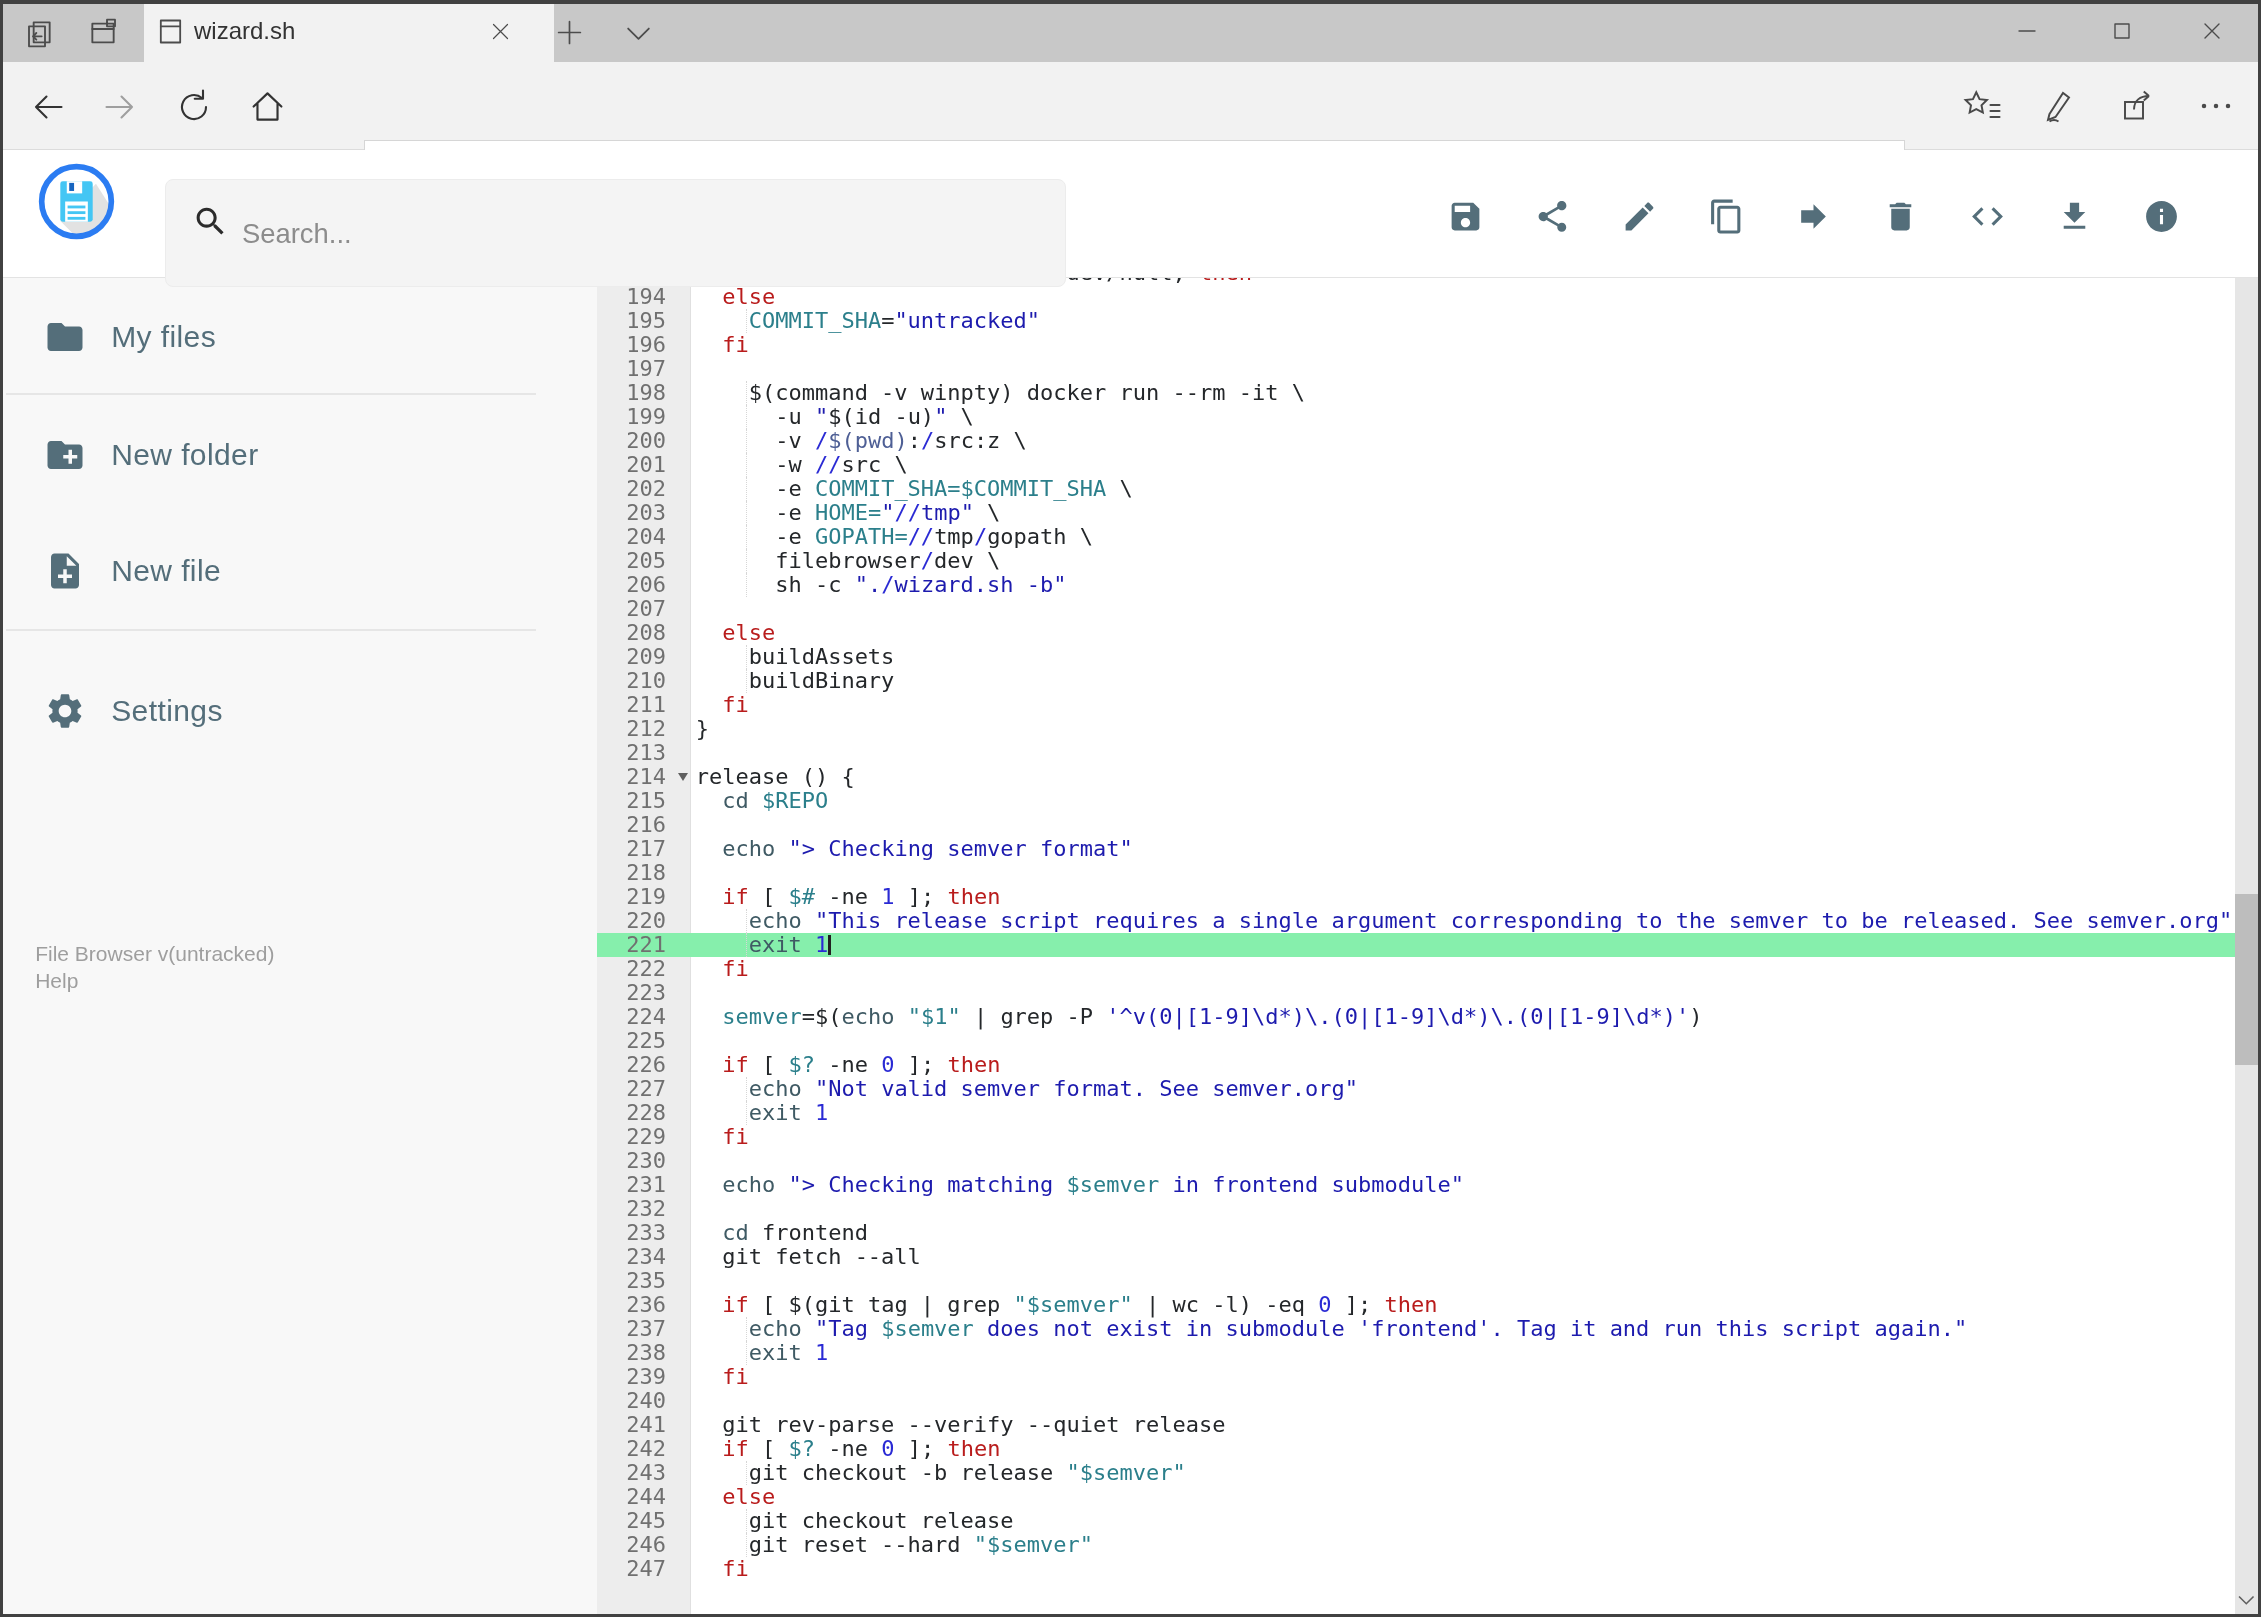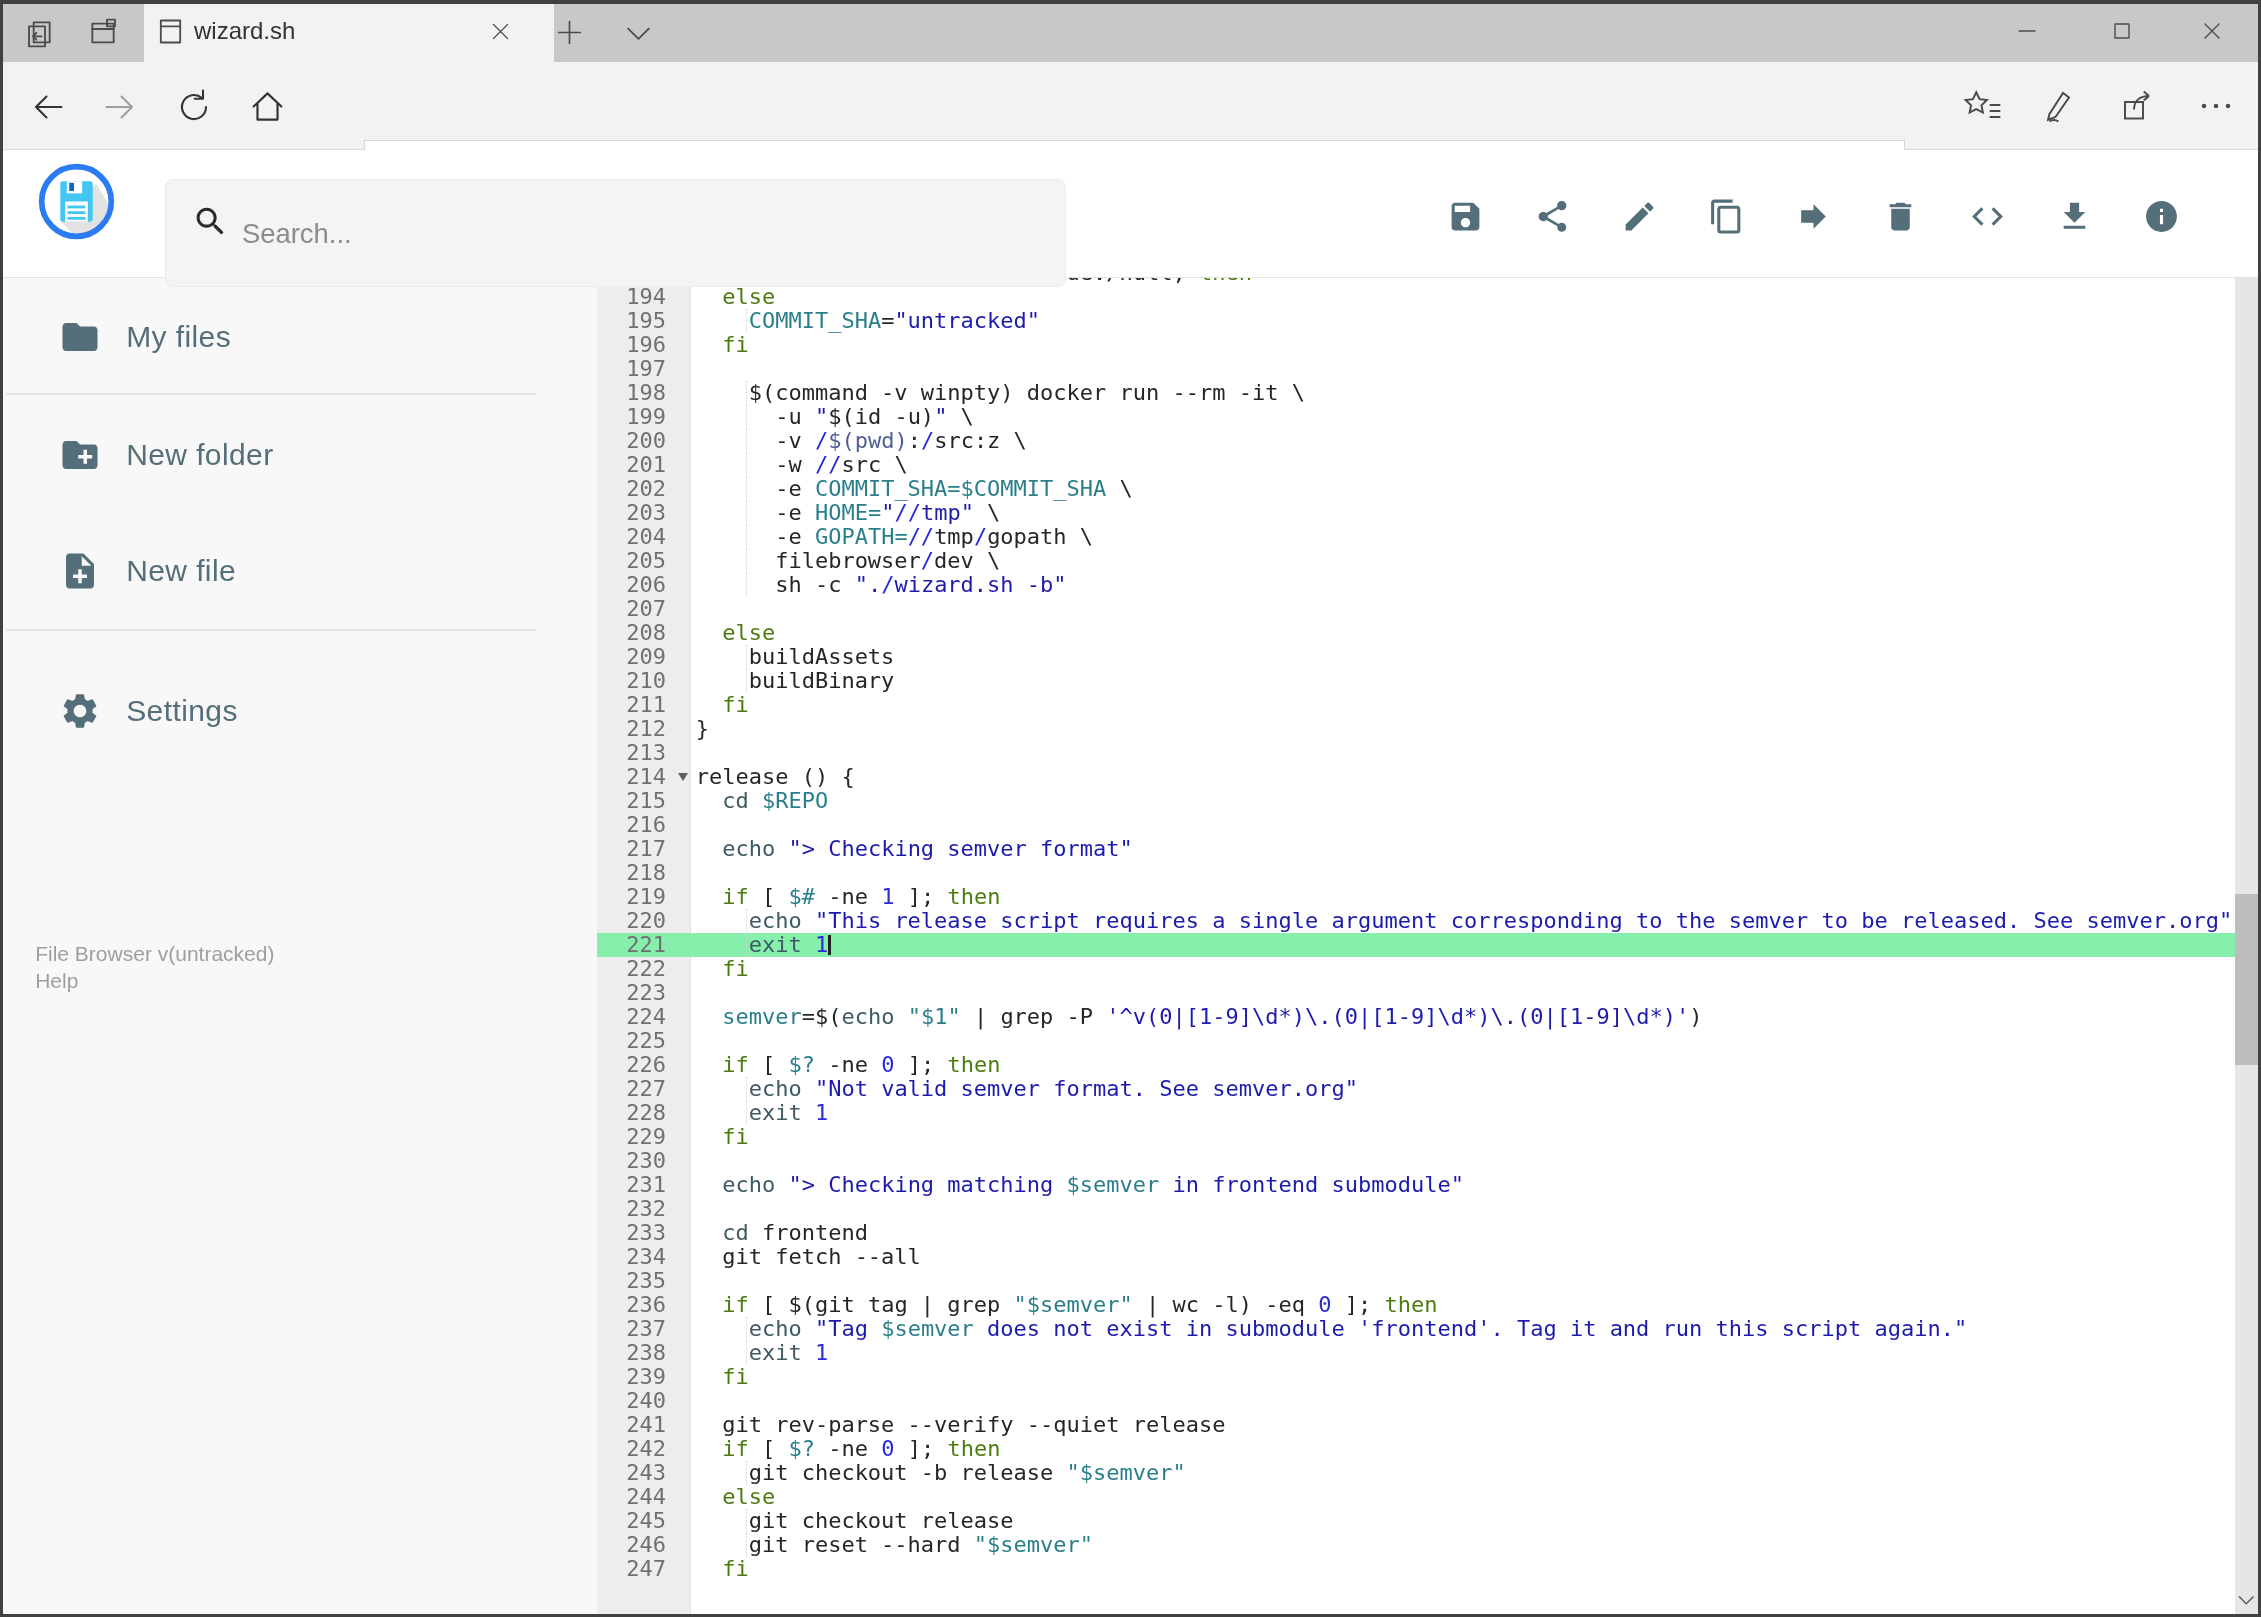--- a/index.html
+++ b/index.html
@@ -23,38 +23,38 @@
   
   #appheader{position:absolute;left:0;top:150px;width:2261px;height:128px;background:#fff;border-bottom:1.6px solid #e3e3e3;box-sizing:border-box;z-index:2;}
   #searchbar{position:absolute;left:165px;top:29px;width:901px;height:108px;background:#f4f4f4;border:1.6px solid #ececec;border-radius:8px;box-sizing:border-box;}
   #searchbar input{position:absolute;left:74px;top:0;width:775px;height:100%;border:0;background:transparent;outline:none;
       font-size:27.4px;color:#444;font-family:"Liberation Sans",sans-serif;}
   #searchbar input::placeholder{color:#8c8c8c;opacity:1;}
   #toolbar{position:absolute;left:1447px;top:48px;display:flex;gap:50px;}
   #toolbar svg{width:37px;height:37px;fill:#546e7a;}
   
   #sidebar{position:absolute;left:3.2px;top:278px;width:594px;height:1339px;background:#f8f8f8;}
-  .side-item{position:absolute;left:17px;width:565px;height:45px;cursor:pointer;}
+  .side-item{position:absolute;left:2px;width:565px;height:45px;cursor:pointer;}
   .side-item svg{position:absolute;left:39px;top:1.6px;width:42px;height:42px;fill:#546e7a;}
   .side-item .lbl{position:absolute;left:106px;top:0;height:45px;line-height:45px;font-size:30px;color:#546e7a;letter-spacing:0.4px;}
   .side-div{position:absolute;left:3.2px;width:530px;height:1.6px;background:#e6e6e6;}
   .side-foot{position:absolute;left:32px;font-size:21px;color:#9e9e9e;line-height:27px;}
   
   #editor{position:absolute;left:597px;top:278px;width:1638px;height:1339px;background:#fff;overflow:hidden;}
   #gutterbg{position:absolute;left:0;top:0;width:93px;height:100%;background:#ededed;border-right:0.8px solid #e0e0e0;z-index:0;}
   #cmcontent{position:absolute;left:0;top:0;width:100%;transform:translateY(-17px);z-index:1;
       font-family:"DejaVu Sans Mono",monospace;font-size:22px;line-height:24px;}
   .cm-line{display:flex;height:24px;white-space:pre;}
   .cm-line.active{background:#86efac;}
   .gut{flex:0 0 93px;box-sizing:border-box;text-align:right;padding-right:24px;color:#707070;position:relative;}
   .codecell{flex:1;position:relative;padding-left:5.7px;}
   .guide{position:absolute;top:0;bottom:0;left:calc(5.7px + 4ch - 2.4px);border-left:1.6px dotted #d6d6d6;}
   .cursor{position:absolute;top:2.4px;width:2.4px;height:20px;background:#222;}
   .fold{position:absolute;right:1.6px;top:8px;width:0;height:0;border-left:5.7px solid transparent;border-right:5.7px solid transparent;border-top:8px solid #5f5f5f;}
-  .tk-p{color:#24272a;} .tk-k{color:#4d7c0f;} .tk-v{color:#2b7f8b;} .tk-s{color:#1d1bae;}
+  .tk-p{color:#24272a;} .tk-k{color:#b91c1c;} .tk-v{color:#2b7f8b;} .tk-s{color:#1d1bae;}
   .tk-nu{color:#2a2ad4;} .tk-sl{color:#4e5f95;} .tk-b{color:#3f5a64;}
   
   #scrollbar{position:absolute;left:2235px;top:150px;width:22.6px;height:1467px;background:#e6e6e6;}
   #sb-thumb{position:absolute;left:0;top:744px;width:22.6px;height:171px;background:#bdbdbd;}
   .sb-arrow{position:absolute;left:0;width:22.6px;height:27.4px;}
 </style>
 </head>
 <body>
 
 <div id="win">

